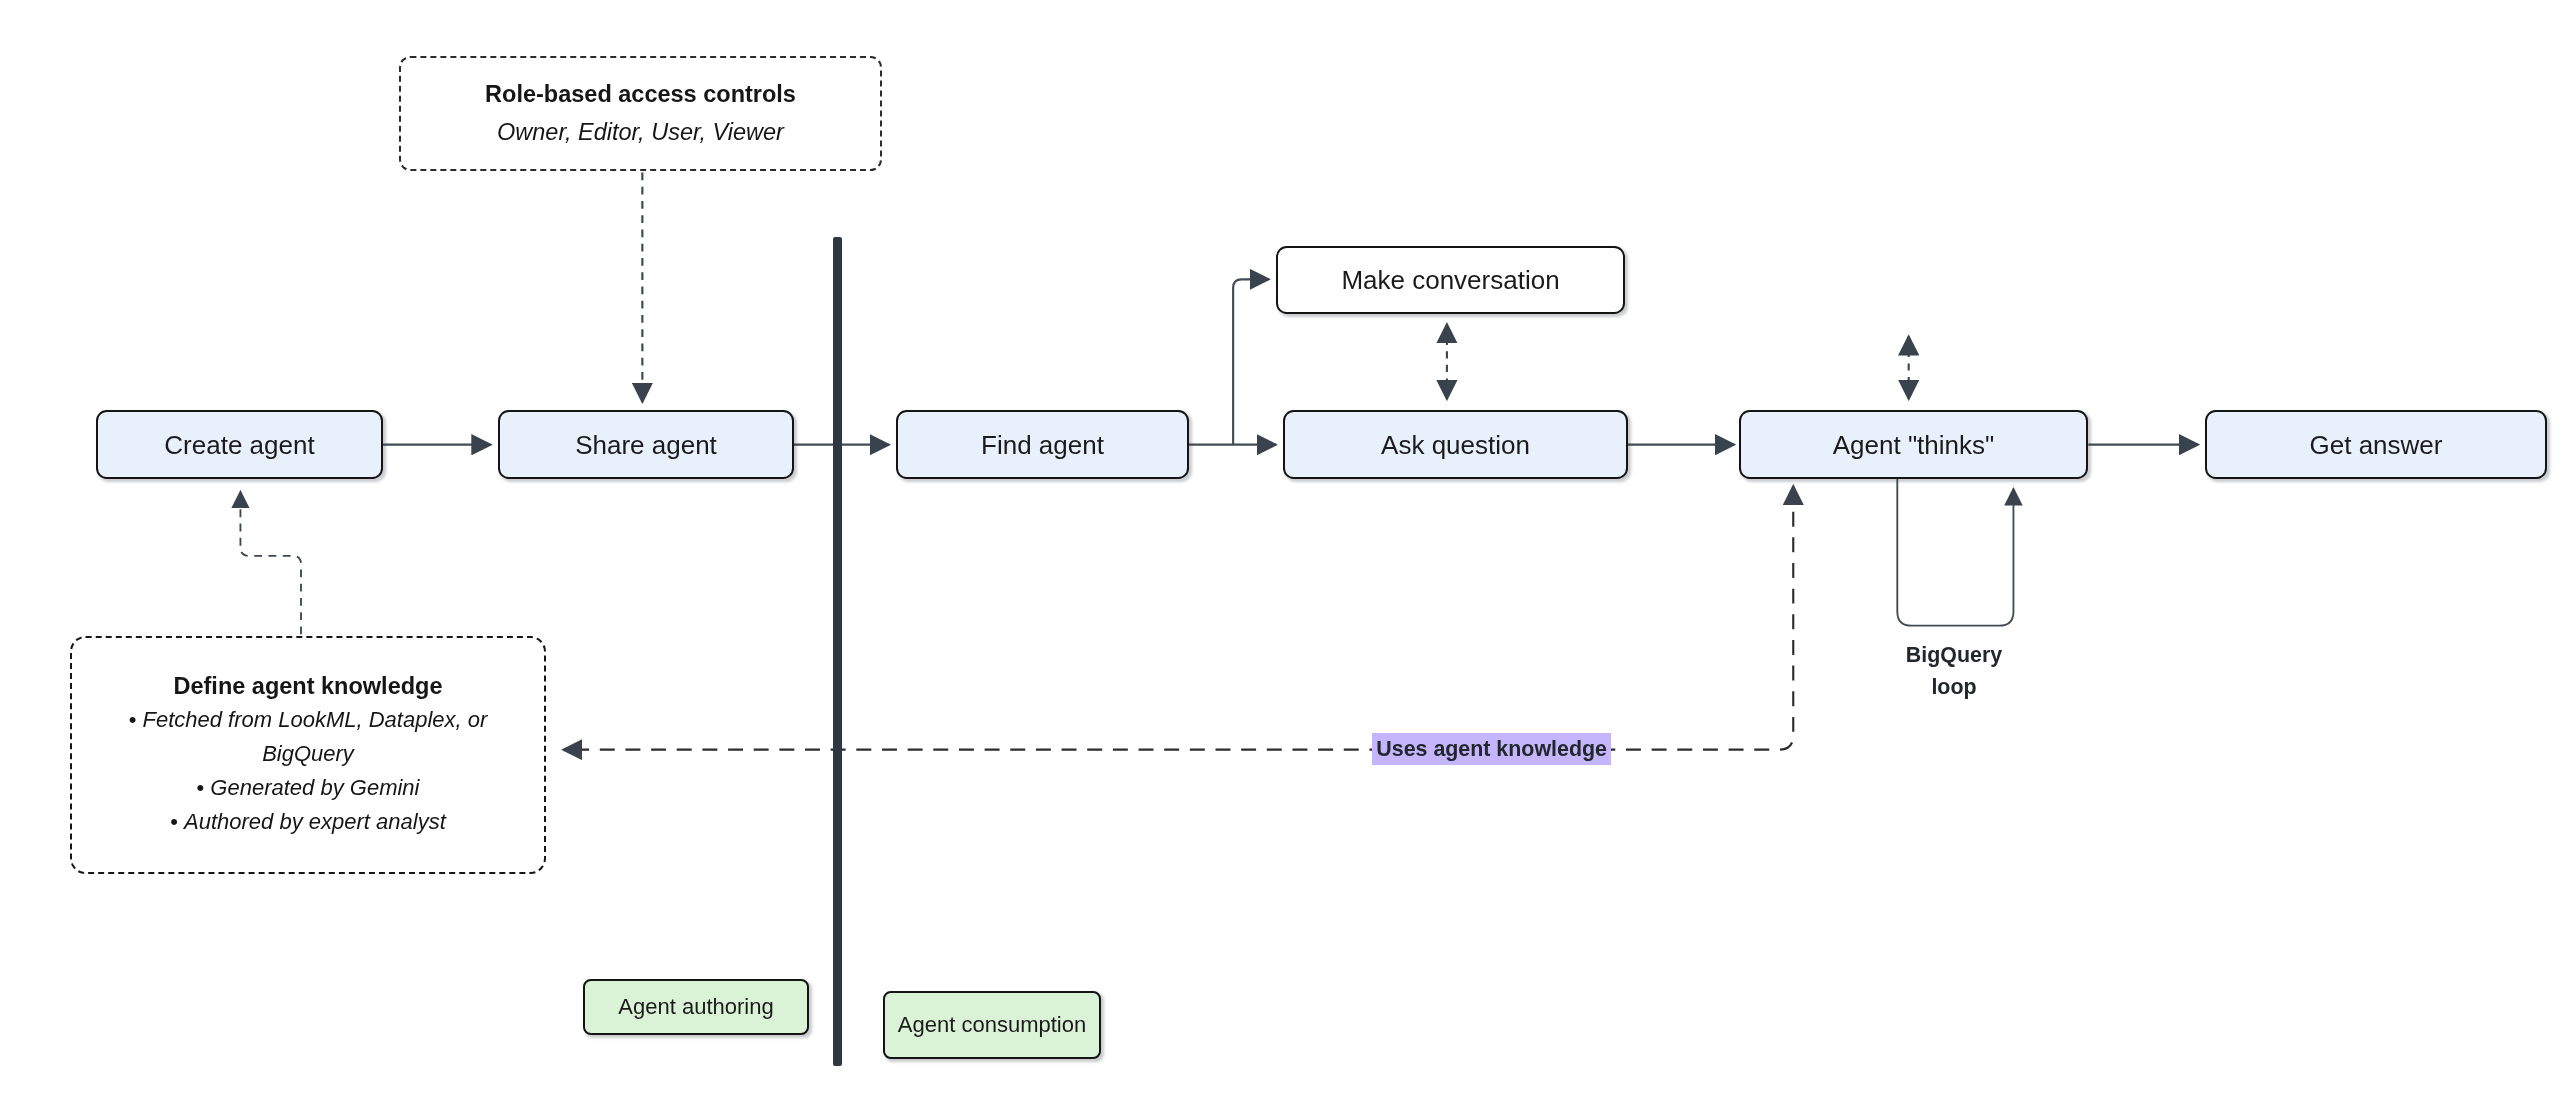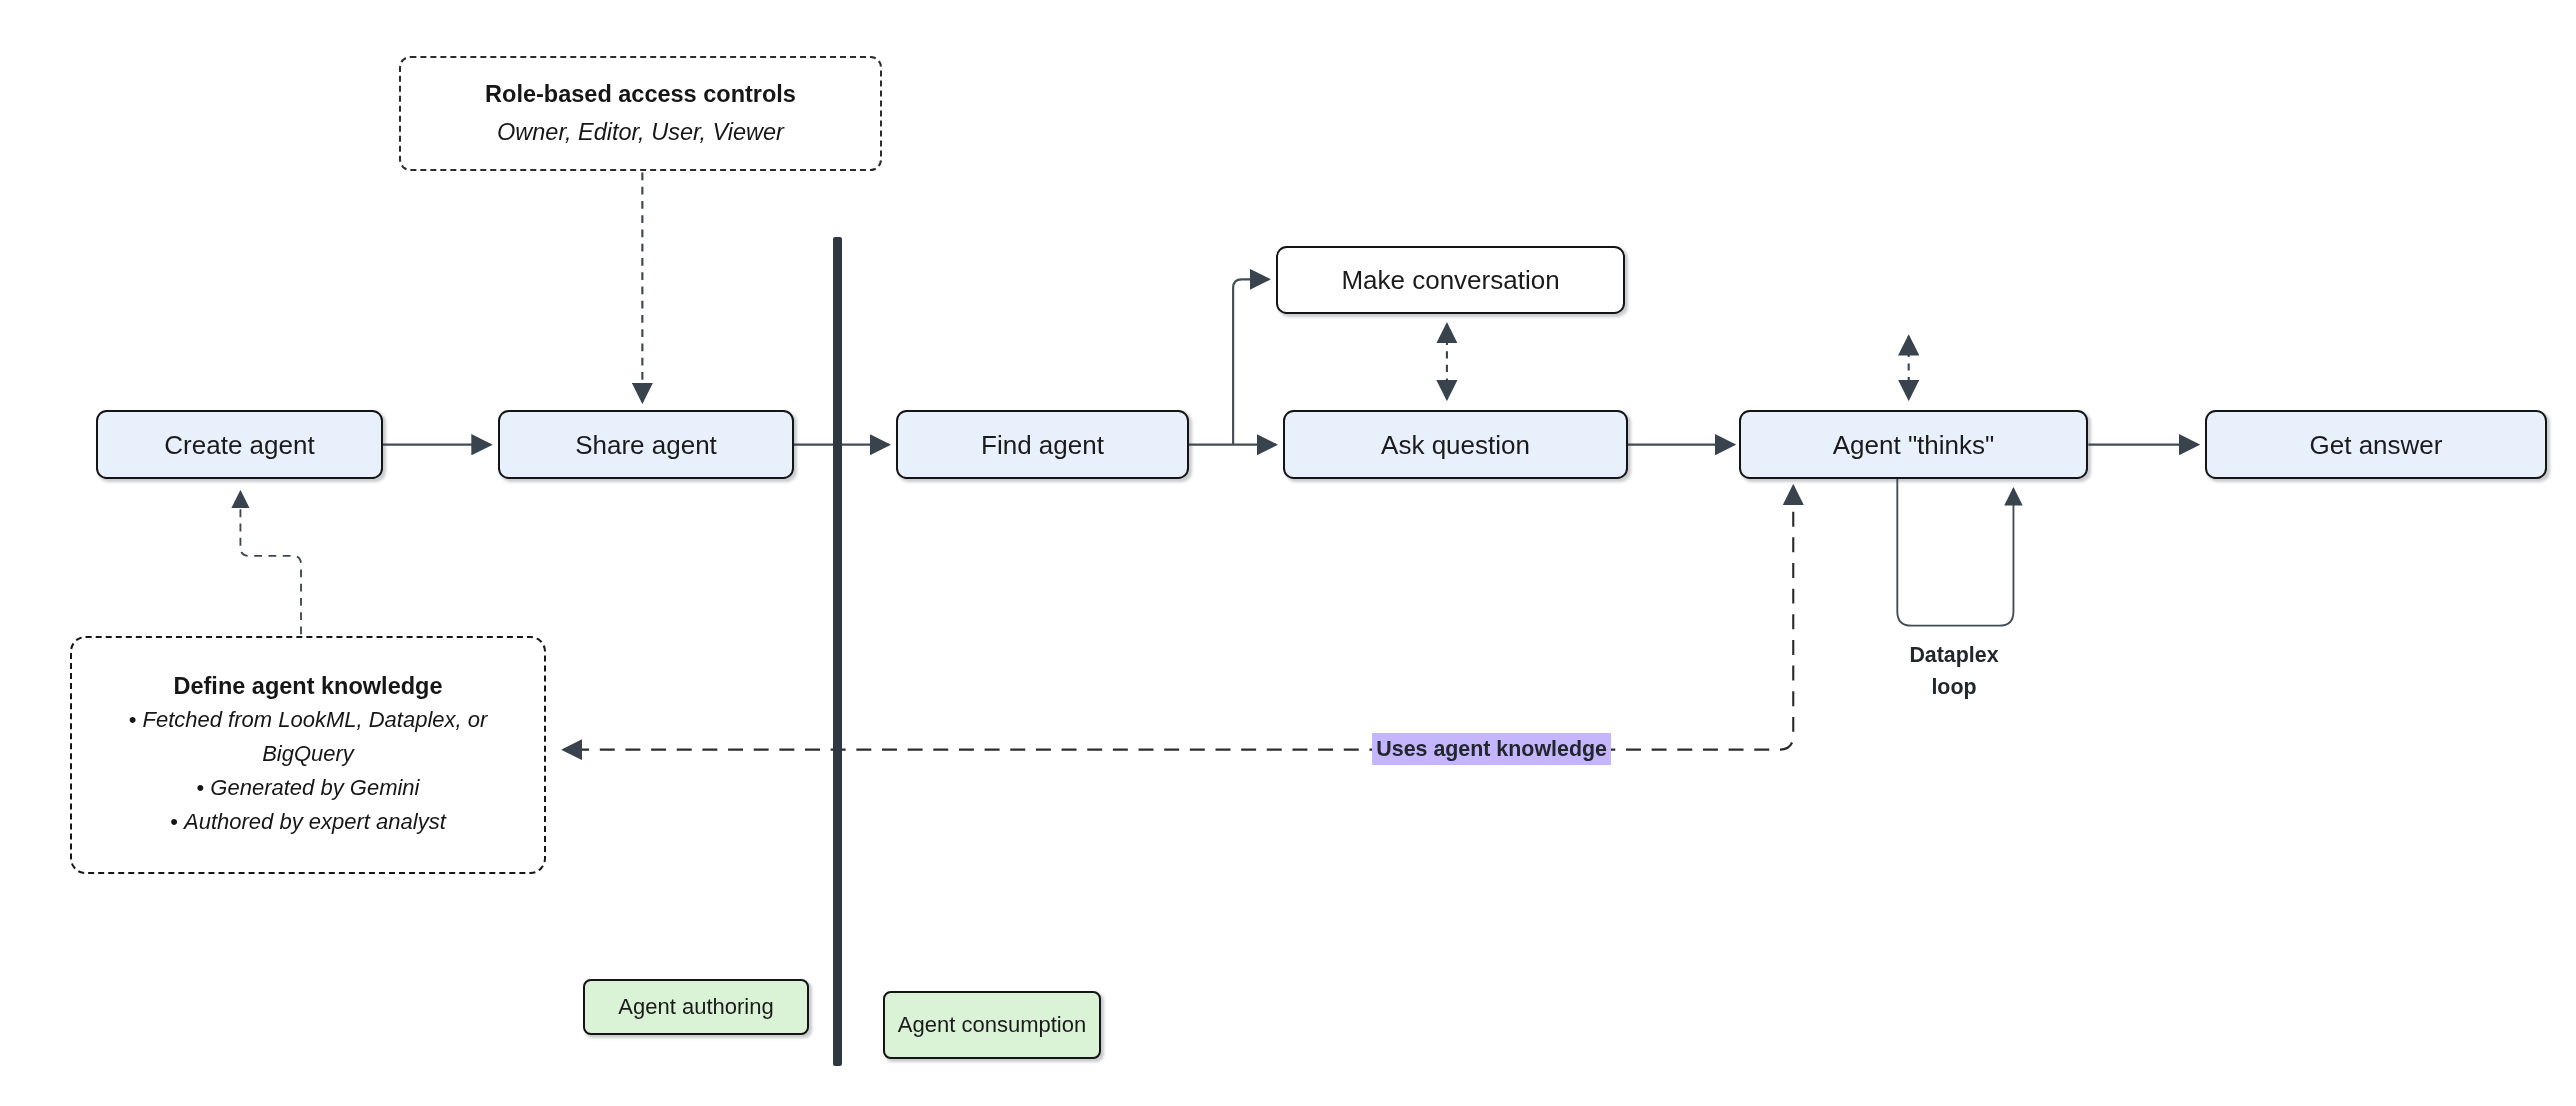--- a/index.html
+++ b/index.html
@@ -125,21 +125,21 @@
   <div class="note knowledge" style="left:70px;top:636px;width:476px;height:238px;">
     <div class="note-title">Define agent knowledge</div>
     <div class="bullets">
       <div class="bullet-item">Fetched from LookML, Dataplex, or BigQuery</div>
       <div class="bullet-item">Generated by Gemini</div>
       <div class="bullet-item">Authored by expert analyst</div>
     </div>
   </div>
 
   <div class="edge-label" style="left:1847px;top:639px;width:214px;">
-    <div>Dataplex</div>
+    <div>BigQuery</div>
     <div>loop</div>
   </div>
 
   <div class="edge-label onln" style="left:1372px;top:733px;">Uses agent knowledge</div>
 
   <div class="divider" style="left:833px;top:237px;width:9.3px;height:829px;"></div>
 
   <div class="badge" style="left:583px;top:979px;width:226px;height:56px;">
     <span>Agent authoring</span>
   </div>

